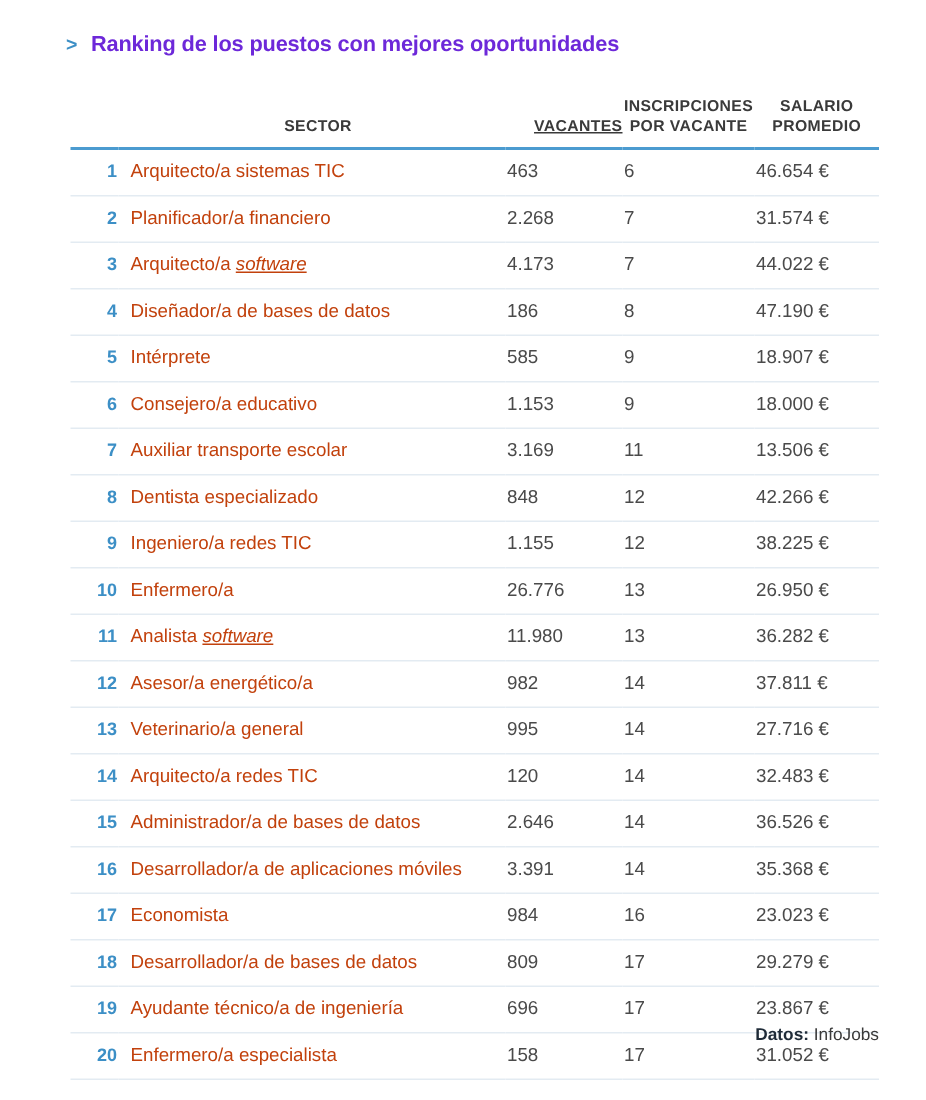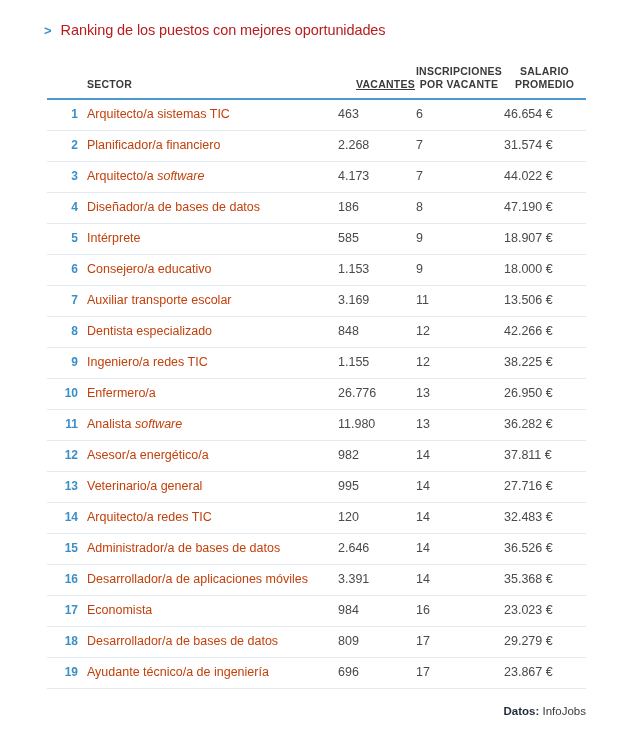--- a/index.html
+++ b/index.html
@@ -29,23 +29,23 @@
     padding: 22px 0 0 44px;
   }
   .title-chevron {
     color: #3C8FC6;
     font-size: 13px;
     font-weight: bold;
     line-height: 1;
     margin-right: 9px;
   }
   .title-text {
-    color: #b91c1c;
+    color: #6d28d9;
     font-size: 14.5px;
-    font-weight: normal;
+    font-weight: bold;
     letter-spacing: -0.1px;
     line-height: 1.2;
   }
 
   
   .table-wrap {
     margin: 26px 31px 0 47px;
   }
   table.ranking {
     width: 539px;
@@ -64,21 +64,21 @@
     font-size: 10.5px;
     font-weight: bold;
     letter-spacing: 0.25px;
     text-transform: uppercase;
     vertical-align: bottom;
     padding: 0 0 7px 0;
     border-bottom: 2.5px solid #4B9BD0;
     line-height: 1.22;
   }
   thead th.h-rank   { }
-  thead th.h-sector { text-align: left; padding-left: 8px; }
+  thead th.h-sector { text-align: center; padding-left: 8px; }
   thead th.h-vac    { text-align: right; text-decoration: underline; }
   thead th.h-ins    { text-align: center; }
   thead th.h-sal    { text-align: center; }
 
   tbody td {
     border-bottom: 1px solid #E3EBF2;
     height: 28px;
     font-size: 12.5px;
     color: #4A4A4A;
     line-height: 1.1;
@@ -93,34 +93,33 @@
     font-size: 12px;
     text-align: right;
     padding-right: 1px;
   }
   td.sector {
     text-align: left;
     padding-left: 8px;
     color: #c2410c;
     white-space: nowrap;
   }
-  td.sector i { font-style: italic; }
+  td.sector i { font-style: italic; text-decoration: underline; }
   td.num {
     color: #4A4A4A;
   }
 
   
   .footer {
     position: absolute;
     right: 31px;
     top: 684px;
     font-size: 11.5px;
     color: #3A3A3A;
     white-space: nowrap;
-    margin-top: 21px;
   }
   .footer .lbl {
     font-weight: bold;
     color: #1F2B38;
   }
   .footer .val {
     color: #3A3A3A;
   }
 </style>
 </head>
@@ -284,20 +283,27 @@
             <td class="num">17</td>
             <td class="num">29.279 €</td>
           </tr>
           <tr>
             <td class="rank">19</td>
             <td class="sector">Ayudante técnico/a de ingeniería</td>
             <td class="num">696</td>
             <td class="num">17</td>
             <td class="num">23.867 €</td>
           </tr>
+          <tr>
+            <td class="rank">20</td>
+            <td class="sector">Enfermero/a especialista</td>
+            <td class="num">158</td>
+            <td class="num">17</td>
+            <td class="num">31.052 €</td>
+          </tr>
         </tbody>
     </table>
   </div>
 
   <div class="footer">
     <span class="lbl">Datos:</span>
     <span class="val">InfoJobs</span>
   </div>
 
 </div>

